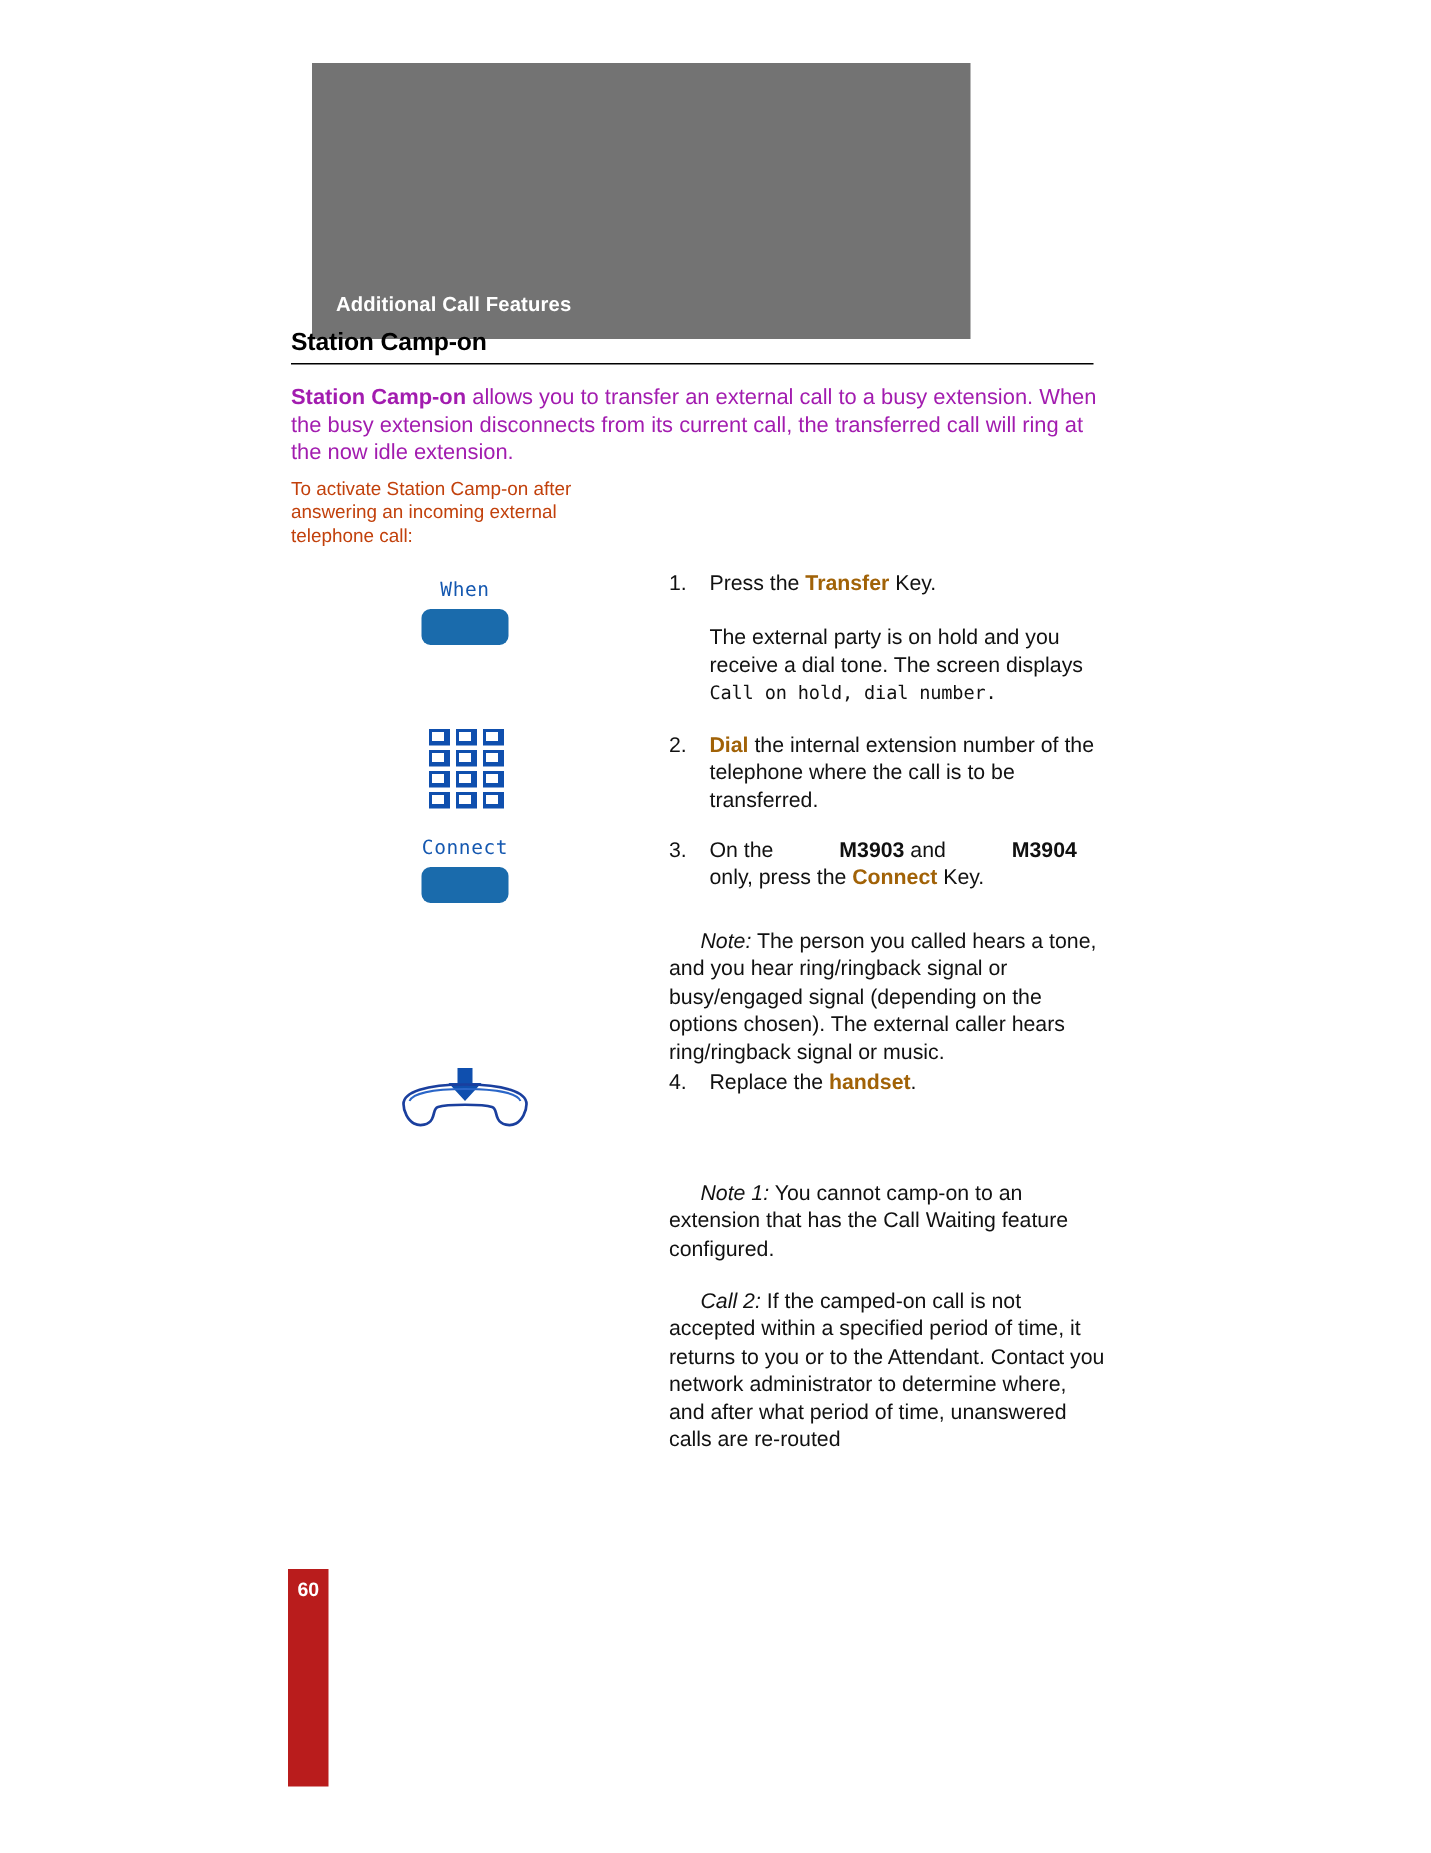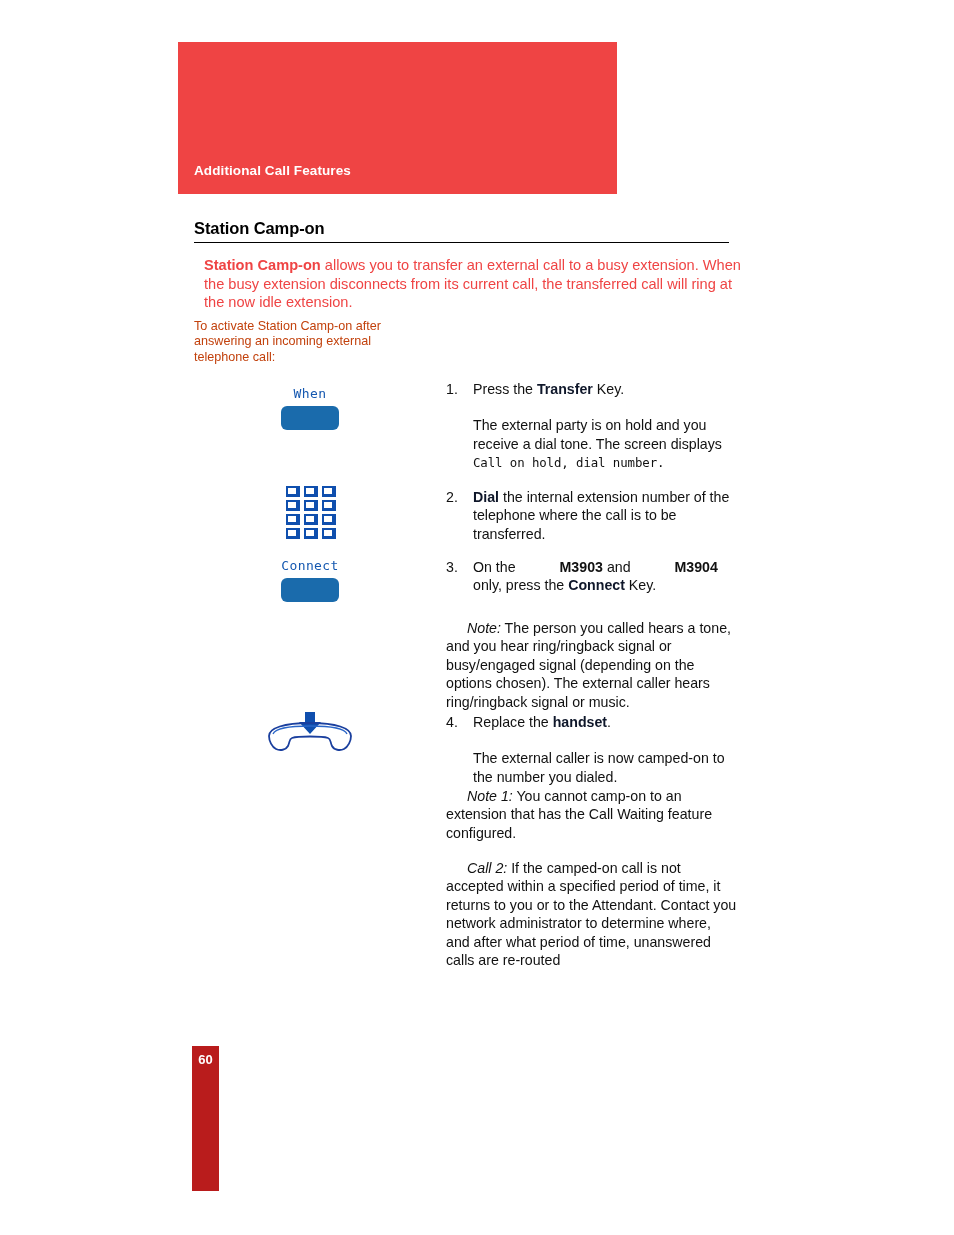--- a/index.html
+++ b/index.html
@@ -12,25 +12,25 @@
     height: 1235px;
     position: relative;
     font-family: "Liberation Sans", sans-serif;
     color: #000000;
     overflow: hidden;
   }
 
   
   .header-band {
     position: absolute;
-    left: 178px;
+    left: 208px;
     top: 42px;
     width: 439px;
-    height: 152px;
-    background: #ef4444;
+    height: 184px;
+    background: #737373;
   }
   .header-band-title {
     position: absolute;
     left: 16px;
     bottom: 16px;
     color: #ffffff;
     font-size: 13.5px;
     font-weight: bold;
     letter-spacing: 0.1px;
   }
@@ -51,26 +51,26 @@
   }
   .section-rule {
     width: 100%;
     height: 1.4px;
     background: #000000;
   }
 
   
   .intro-para {
     position: absolute;
-    left: 204px;
+    left: 194px;
     top: 256px;
     width: 538px;
     font-size: 14.6px;
     line-height: 18.7px;
-    color: #ef4444;
+    color: #a21caf;
   }
   .intro-para b { font-weight: bold; }
 
   
   .lead-in {
     position: absolute;
     left: 194px;
     top: 319px;
     width: 215px;
     font-size: 12.6px;
@@ -149,21 +149,21 @@
     flex: 0 0 27px;
     font-size: 14.2px;
   }
   .step-body { flex: 1 1 auto; }
   .step-sub {
     margin-left: 27px;
     margin-top: 18px;
   }
   .para-note { margin-top: 11px; }
   .blue-term {
-    color: #0f172a;
+    color: #a16207;
     font-weight: bold;
   }
   .bold { font-weight: bold; margin-left: 40px; }
   .mono-screen {
     font-family: "DejaVu Sans Mono", "Liberation Mono", monospace;
     font-size: 12.4px;
     letter-spacing: -0.1px;
   }
   .note-lead {
     font-weight: normal;
@@ -277,21 +277,20 @@
     </div>
   </div>
 
   <div class="blk para-note" style="top:228px;"><span class="note-lead">Note:</span><span> The person you called hears a tone, and you hear ring/ringback signal or busy/engaged signal (depending on the options chosen). The external caller hears ring/ringback signal or music.</span></div>
 
   <div class="blk" style="top:333px;">
     <div class="step">
       <div class="step-num">4.</div>
       <div class="step-body"><span>Replace the </span><span class="blue-term">handset</span><span>.</span></div>
     </div>
-    <div class="step-sub">The external caller is now camped-on to the number you dialed.</div>
   </div>
 
   <div class="blk" style="top:407px;"><span class="note-lead">Note 1:</span><span>  You cannot camp-on to an extension that has the Call Waiting feature configured.</span></div>
 
   <div class="blk" style="top:479px; width:292px;"><span class="note-lead">Call 2:</span><span>   If the camped-on call is not accepted within a specified period of time, it returns to you or to the Attendant. Contact you network administrator to determine where, and after what period of time, unanswered calls are re-routed</span></div>
 
 </div>
 
 <div class="page-tab">
   <span class="page-tab-num">60</span>

